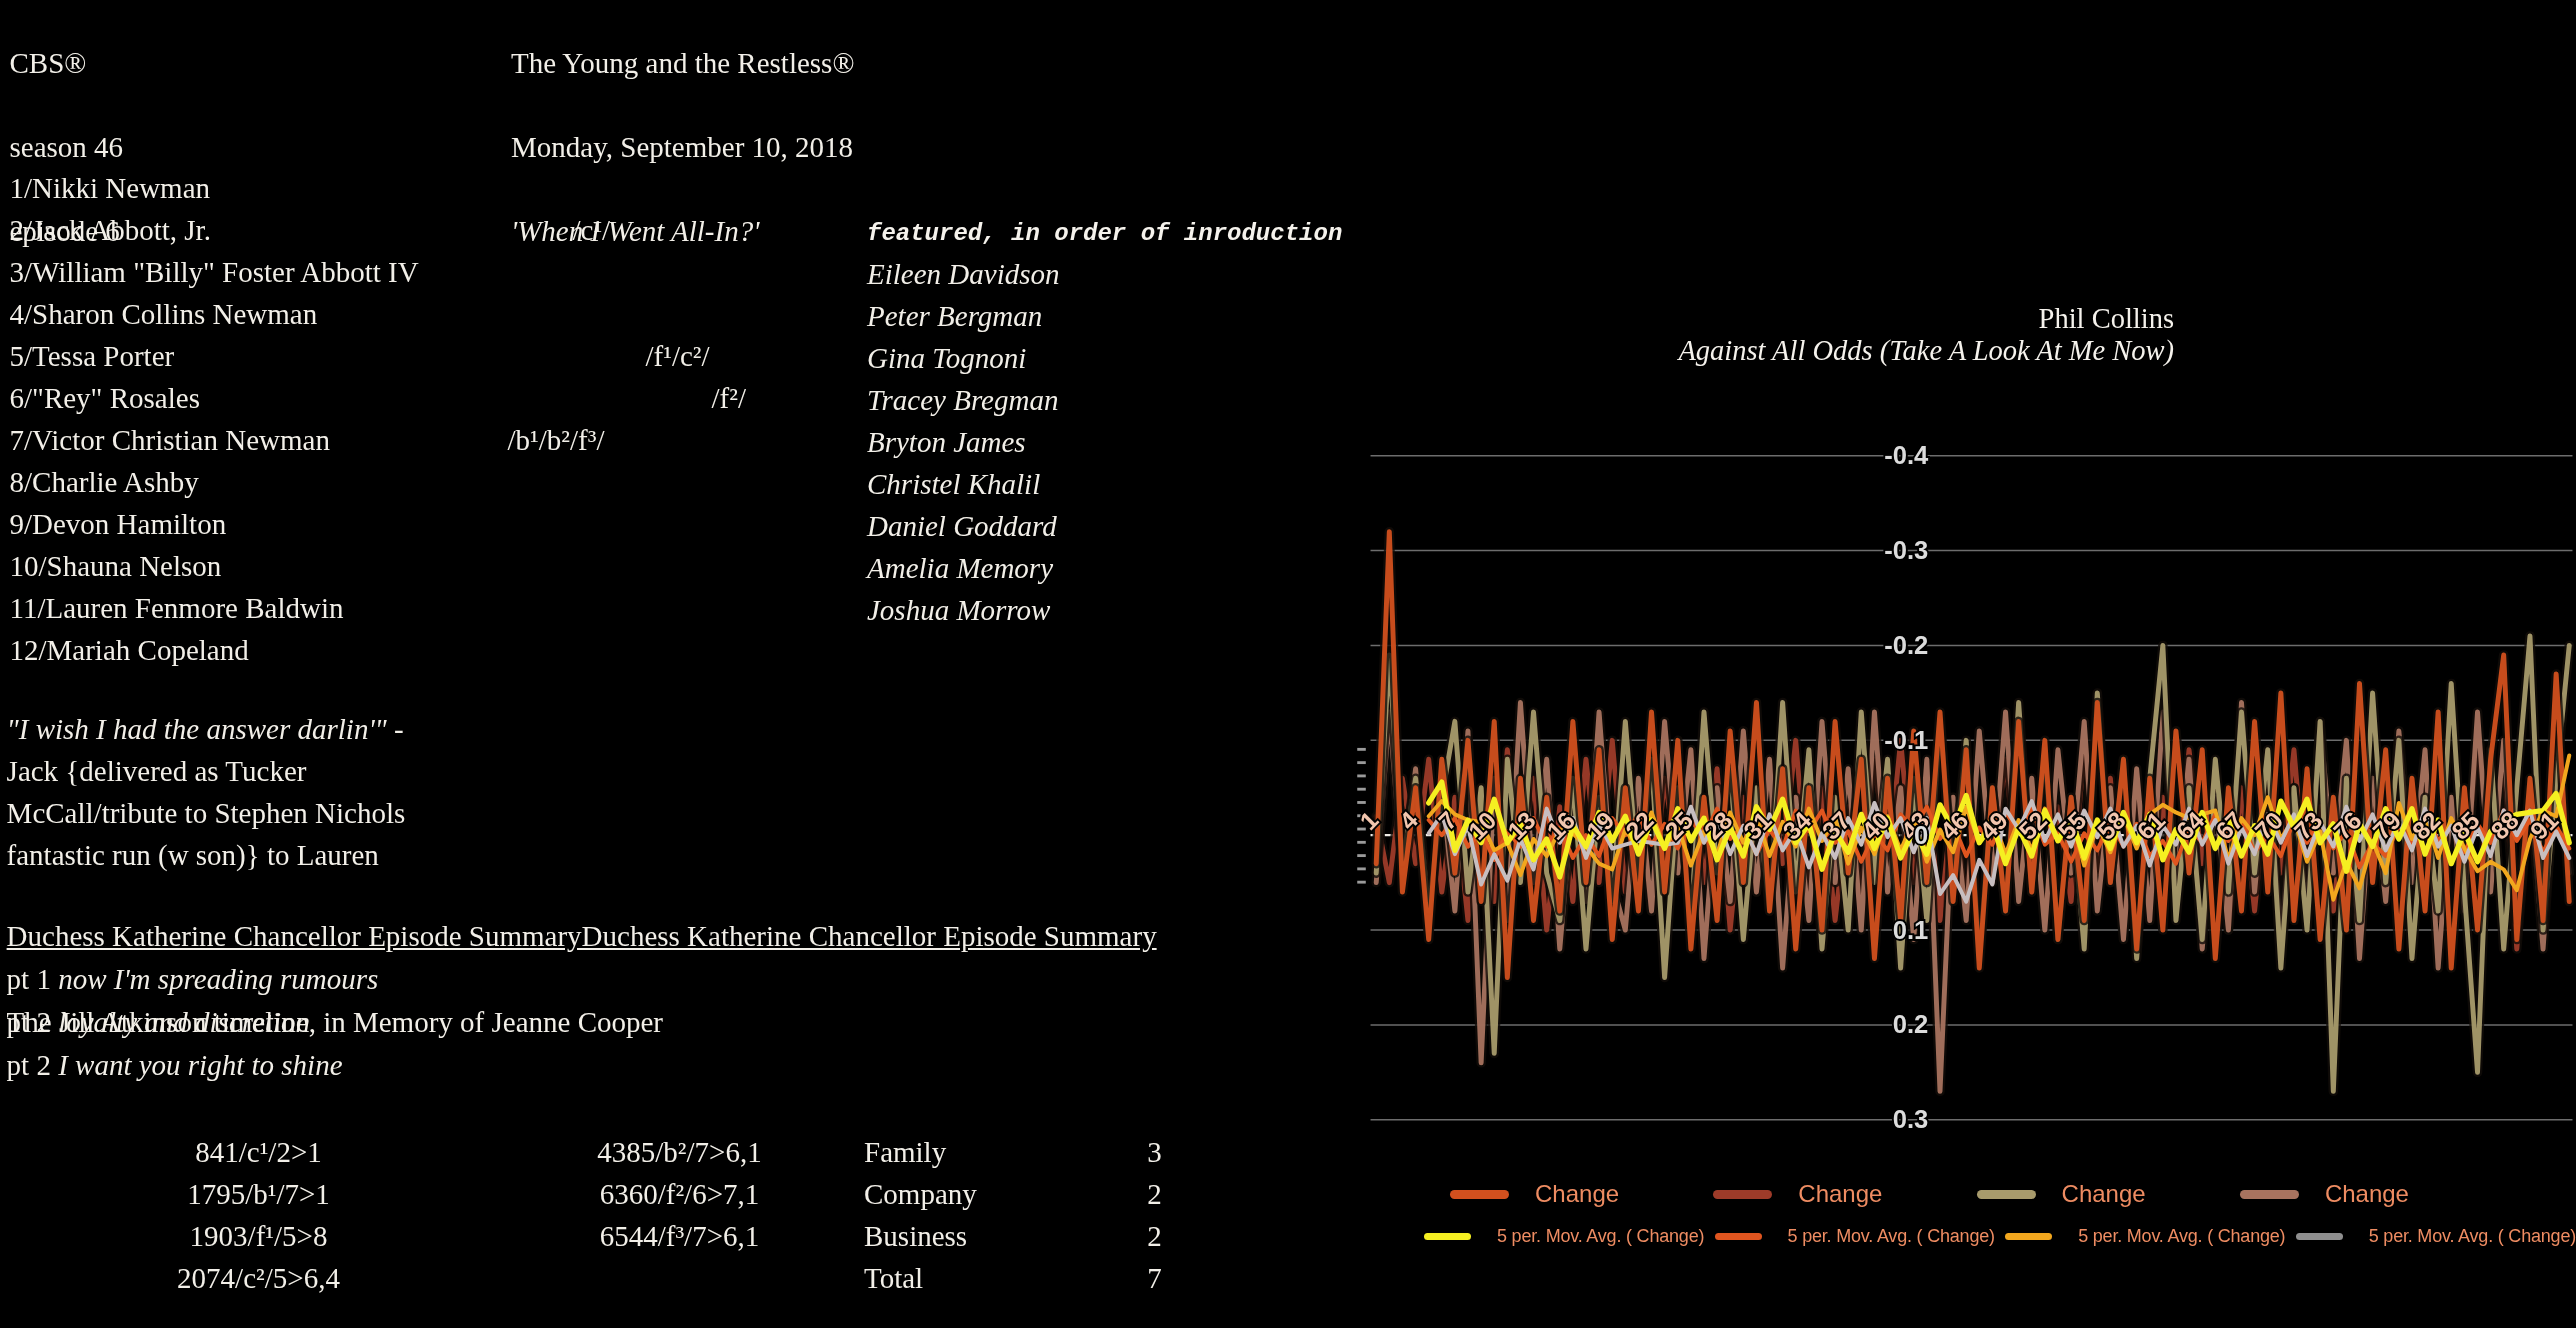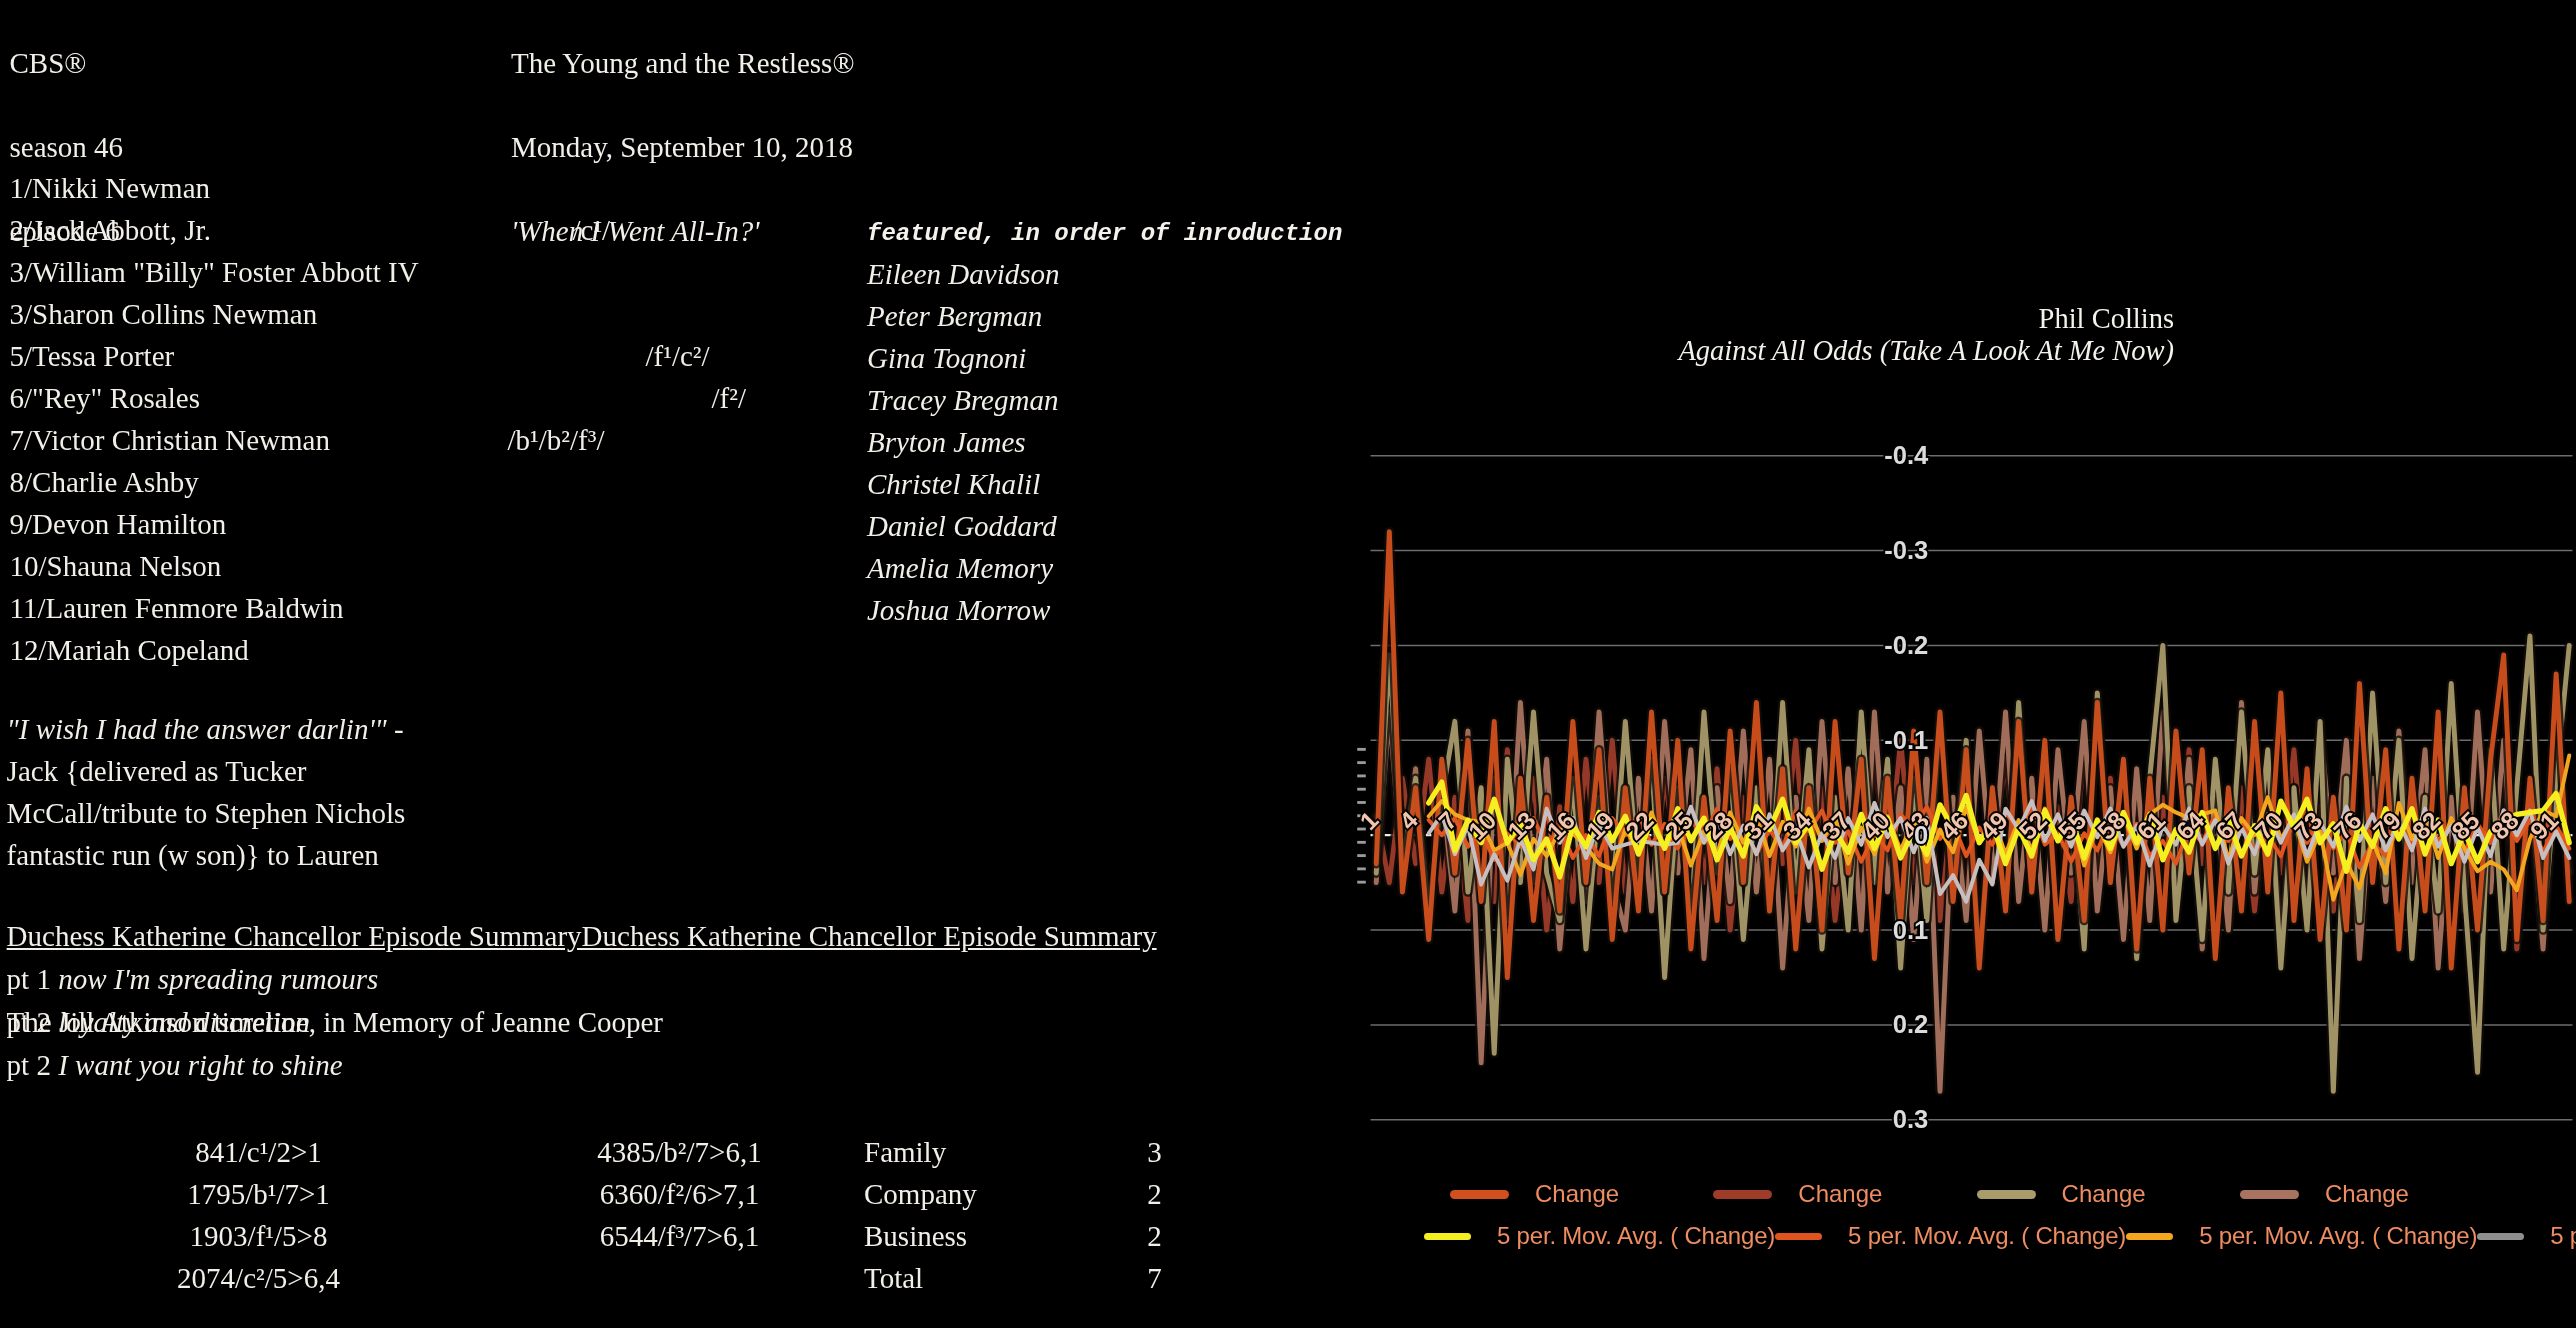--- a/index.html
+++ b/index.html
@@ -39,21 +39,21 @@
   #plot{position:absolute;left:1370px;top:414px;width:1203px;height:739px;}
   #plot svg{overflow:visible;display:block;}
   .xlab{font:bold 26px "Liberation Sans","DejaVu Sans",sans-serif;fill:#f2c6ae;
         paint-order:stroke;stroke:#000;stroke-width:4px;}
   .ylab{font:bold 27px "Liberation Sans","DejaVu Sans",sans-serif;fill:#dcdcdc;
         paint-order:stroke;stroke:#000;stroke-width:4px;}
   
   .legend-row{position:absolute;display:flex;justify-content:space-between;align-items:center;
               font-family:"Liberation Sans","DejaVu Sans",sans-serif;color:#ee8c62;}
   #legend1{left:1450px;top:1180px;width:959px;height:28.5px;font-size:24px;}
-  #legend2{left:1424px;top:1223px;width:1152px;height:26.6px;font-size:24px;letter-spacing:-0.2px;}
+  #legend2{left:1424px;top:1223px;width:1152px;height:26.6px;font-size:18px;letter-spacing:-0.2px;}
   .leg-item{display:flex;align-items:center;gap:26px;white-space:nowrap;}
   .sw1{width:59px;height:9.5px;border-radius:4.7px;flex:none;}
   .sw2{width:47px;height:6.6px;border-radius:3.8px;flex:none;}
 </style>
 </head>
 <body>
 
 <div class="stage">
 
   <div id="hdr-left" class="serif-block">
@@ -65,21 +65,21 @@
   <div id="hdr-mid" class="serif-block">
     <div>The Young and the Restless®</div>
     <div>Monday, September 10, 2018</div>
     <div class="italic">'When I Went All-In?'</div>
   </div>
 
   <div id="cast">
       <div class="cast-row"><span>1/Nikki Newman</span></div>
       <div class="cast-row"><span>2/Jack Abbott, Jr.</span><span class="voice" style="left: 563px;">/c¹/</span></div>
       <div class="cast-row"><span>3/William "Billy" Foster Abbott IV</span></div>
-      <div class="cast-row"><span>3/Sharon Collins Newman</span></div>
+      <div class="cast-row"><span>4/Sharon Collins Newman</span></div>
       <div class="cast-row"><span>5/Tessa Porter</span><span class="voice" style="left: 636px;">/f¹/c²/</span></div>
       <div class="cast-row"><span>6/"Rey" Rosales</span><span class="voice" style="left: 702px;">/f²/</span></div>
       <div class="cast-row"><span>7/Victor Christian Newman</span><span class="voice" style="left: 498px;">/b¹/b²/f³/</span></div>
       <div class="cast-row"><span>8/Charlie Ashby</span></div>
       <div class="cast-row"><span>9/Devon Hamilton</span></div>
       <div class="cast-row"><span>10/Shauna Nelson</span></div>
       <div class="cast-row"><span>11/Lauren Fenmore Baldwin</span></div>
       <div class="cast-row"><span>12/Mariah Copeland</span></div>
     </div>
 

